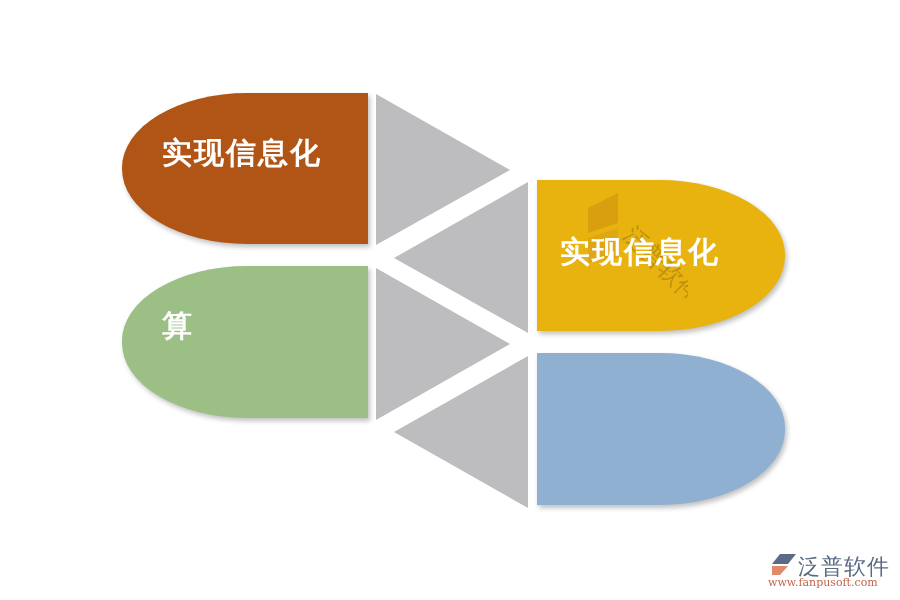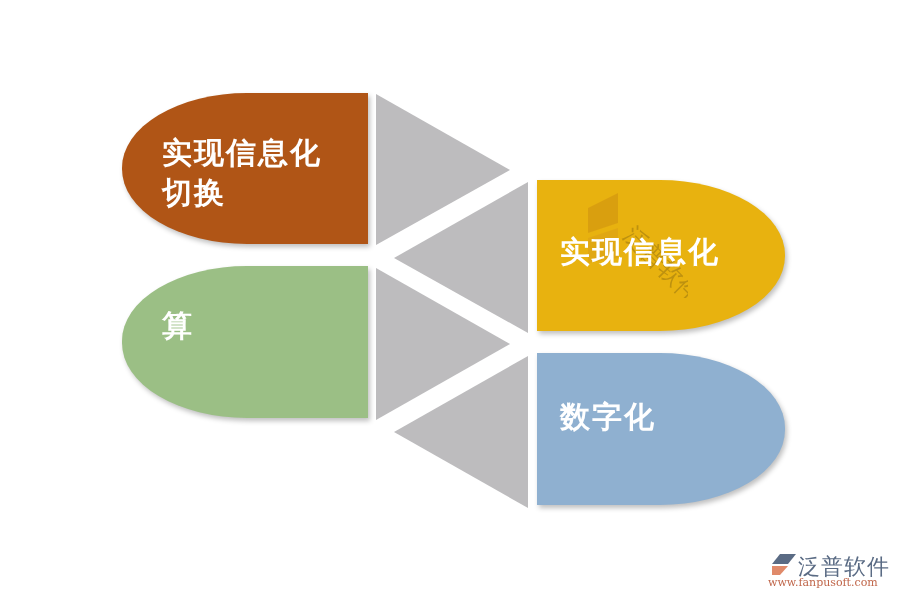--- a/index.html
+++ b/index.html
@@ -20,21 +20,20 @@
 <svg class="tri" width="900" height="600">
   <polygon points="376,94 376,245 510,170" fill="#bdbcbe"></polygon>
   <polygon points="528,182 528,333 394,258" fill="#bdbcbe"></polygon>
   <polygon points="376,268 376,420 510,344" fill="#bdbcbe"></polygon>
   <polygon points="528,356 528,508 394,432" fill="#bdbcbe"></polygon>
 </svg>
 
 <div class="shape left-shape" style="left:122px;top:93px;width:246px;height:151px;background:#b05516;"></div>
 <div class="label" style="left:162px;top:133px;">
   <div>实现信息化</div>
-  <div>切换</div>
 </div>
 
 <div class="shape left-shape" style="left:122px;top:266px;width:246px;height:152px;background:#9bbf85;"></div>
 <div class="label" style="left:162px;top:306px;">
   <div>算</div>
 </div>
 
 <div class="shape right-shape" style="left:537px;top:180px;width:248px;height:151px;background:#e8b20f;"></div>
 
 <svg class="wm" viewBox="0 0 110 110">
@@ -42,21 +41,20 @@
   <polygon points="10,50 40,40 40,70 10,75" fill="#d89a18"></polygon>
   <text x="48" y="60" font-size="24" fill="#8a6a10" transform="rotate(45 60 50)">泛普软件</text>
 </svg>
 
 <div class="label" style="left:560px;top:232px;">
   <div>实现信息化</div>
 </div>
 
 <div class="shape right-shape" style="left:537px;top:353px;width:248px;height:152px;background:#8fb0d0;"></div>
 <div class="label" style="left:560px;top:397px;">
-  <div>数字化</div>
 </div>
 
 <div class="logo">
   <svg width="28" height="24" style="position:absolute;left:2px;top:0;">
     <polygon points="2,12 10,2 26,2 18,12" fill="#5a6b84"></polygon>
     <polygon points="2,14 18,14 10,23 2,23" fill="#e08a6a"></polygon>
   </svg>
   <div class="logo-text">泛普软件</div>
   <div class="logo-url">www.fanpusoft.com</div>
 </div>

